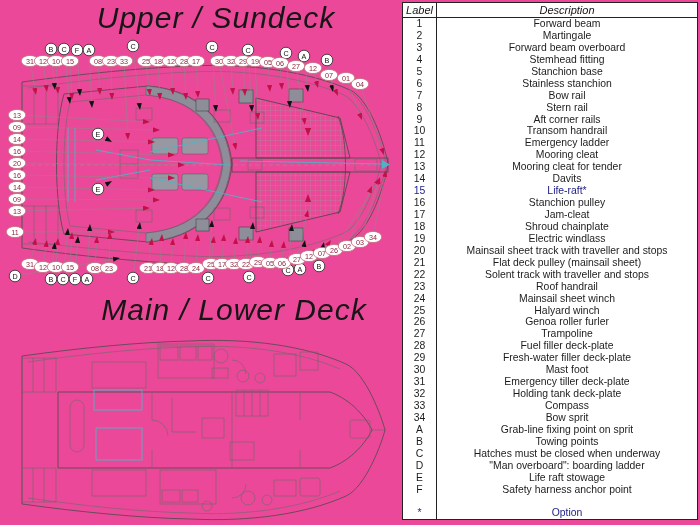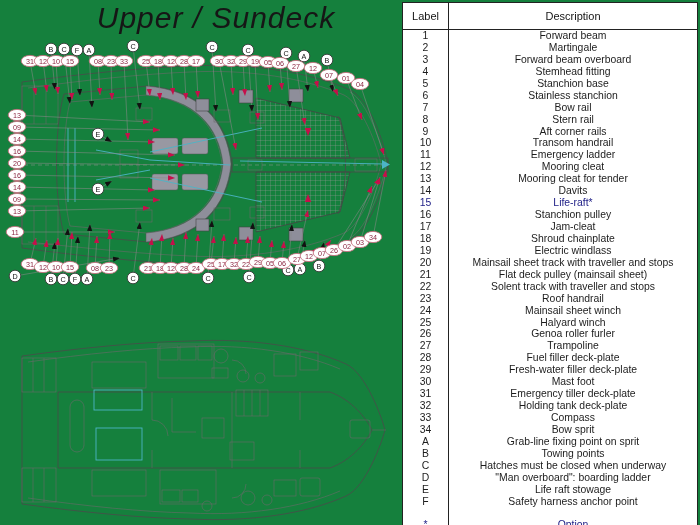--- a/index.html
+++ b/index.html
@@ -1,27 +1,27 @@
 <!DOCTYPE html>
 <html style="--accent-navy: #222288; --label-red: #8b2440; --ring-red: #c4717f; --cyan: #4cb4c6;"><head>
 <meta charset="utf-8">
 <style>
   html,body{margin:0;padding:0;background:#fff;}
-  .page{position:relative;width:700px;height:525px;background:#15803d;overflow:hidden;
+  .page{position:relative;width:700px;height:525px;background:#ec4899;overflow:hidden;
         font-family:"Liberation Sans",sans-serif;color:#1c1c1c;}
   .abs{position:absolute;}
   .deck-title{font-style:italic;font-size:30px;letter-spacing:1px;color:#161616;
               text-align:center;width:400px;white-space:nowrap;}
   .t1{top:1px;left:16px;}
   .t2{top:293px;left:34px;}
   
   table.legend{position:absolute;left:402px;top:2px;width:296px;border-collapse:collapse;
                table-layout:fixed;border:1.6px solid #222;background:#fff;}
-  table.legend th{font-weight:normal;font-size:11px;height:14px;
-                  border-bottom:1.6px solid #222;padding:6px;color:#141414;margin-left:32px;}
+  table.legend th{font-style:italic;font-weight:normal;font-size:11px;height:14px;
+                  border-bottom:1.6px solid #222;padding:0;color:#141414;margin-left:32px;}
   table.legend td{font-size:10.4px;height:11.93px;line-height:11.93px;padding:0;
                   overflow:hidden;white-space:nowrap;}
   td.lbl,th.lbl{width:33px;text-align:center;border-right:1.2px solid #222;}
   td.desc{padding-left:5px;text-align:center;}
   tr.accent td{color:var(--accent-navy,#222288);}
   svg{display:block;}
   .co-line{stroke:#8a8a8a;stroke-width:0.55;fill:none;}
   .co-num{fill:#fff;stroke:var(--ring-red,#c4717f);stroke-width:0.9;}
   .co-let{fill:#fff;stroke:#3a3a3a;stroke-width:0.9;}
   .co-tnum{font-size:7.2px;fill:var(--label-red,#8b2440);text-anchor:middle;
@@ -30,20 +30,21 @@
   .thin{stroke:#4a4a4a;stroke-width:0.8;fill:none;}
   .thin2{stroke:#6a6a6a;stroke-width:0.6;fill:none;}
   .cyanln{stroke:var(--cyan,#4cb4c6);stroke-width:0.9;fill:none;}
 </style>
 </head>
 <body>
 
 <div class="page">
 
   <div class="abs deck-title t1">Upper / Sundeck</div>
+  <div class="abs deck-title t2">Main / Lower Deck</div>
 
   <svg class="abs" style="left:0;top:36px;" width="400" height="268" viewBox="0 36 400 268">
     <defs>
       <pattern id="tramp" width="5" height="5" patternUnits="userSpaceOnUse">
         <path d="M5,0 L0,0 0,5" fill="none" stroke="#979797" stroke-width="0.6"></path>
       </pattern>
       <marker id="ar" markerUnits="userSpaceOnUse" markerWidth="9" markerHeight="7" refX="7" refY="2.6" orient="auto">
         <path d="M0,0 L7,2.6 L0,5.2 Z" fill="#c60f4a"></path>
       </marker>
       <marker id="ab" markerUnits="userSpaceOnUse" markerWidth="9" markerHeight="7" refX="7" refY="2.6" orient="auto">

